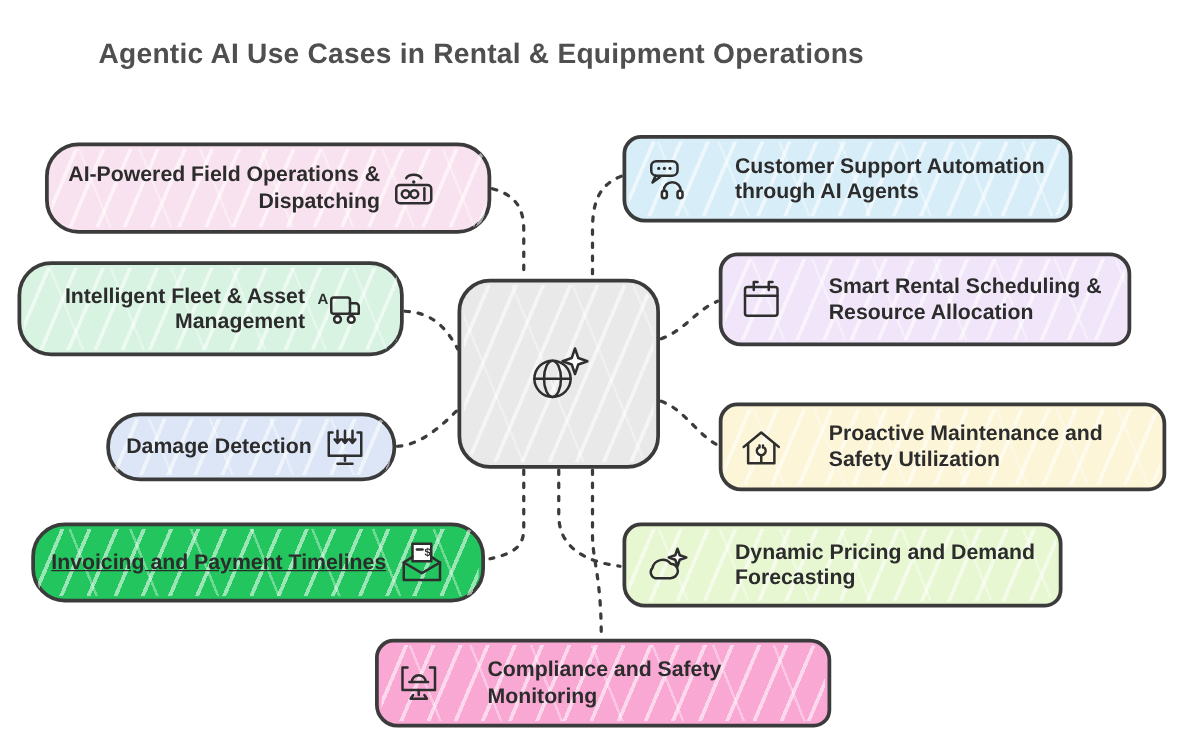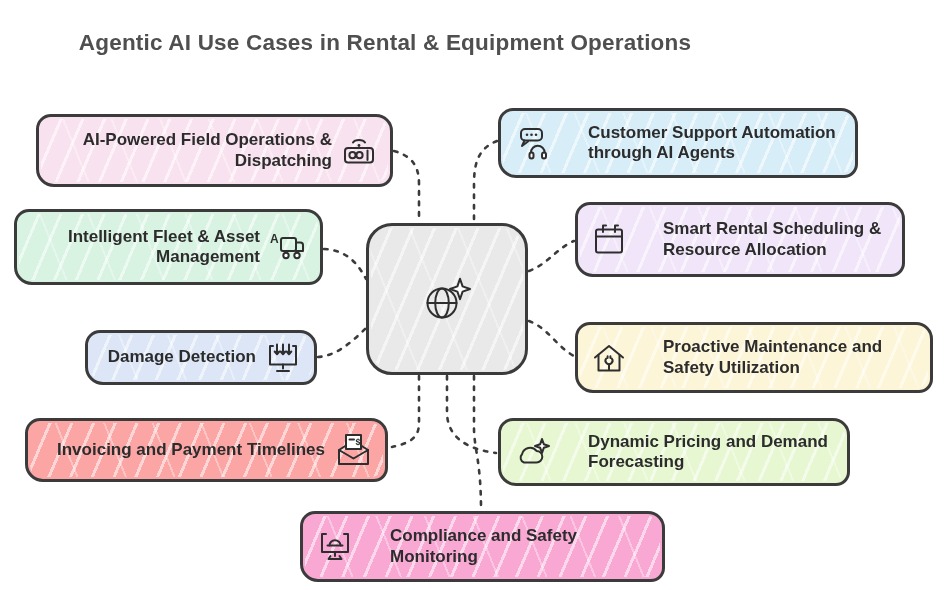--- a/index.html
+++ b/index.html
@@ -19,21 +19,21 @@
     display:flex;align-items:center;gap:9px;padding:4px 13px;
     font-size:17px;font-weight:700;color:#2c2c2c;line-height:1.18;
   }
   .node::after{
     content:"";position:absolute;inset:2px;border-radius:12px;pointer-events:none;
     background:
       repeating-linear-gradient(113deg,transparent 0 17px,rgba(255,255,255,.55) 17px 20px),
       repeating-linear-gradient(68deg,transparent 0 43px,rgba(255,255,255,.35) 43px 45px);
   }
   .node>*{position:relative;z-index:1;}
-  .node.left{justify-content:flex-end;text-align:right;}
+  .node.left{justify-content:flex-start;text-align:right;border-radius:27px;}
   .node.right{justify-content:flex-start;text-align:left;gap:36px;}
   .icon{flex:0 0 auto;display:flex;align-items:center;justify-content:center;}
   .icon svg{stroke:#2e2e2e;fill:none;stroke-width:2;stroke-linecap:round;stroke-linejoin:round;}
   .icon svg .f{fill:#2e2e2e;stroke:none;}
   .icon svg .w{fill:#ffffff;}
   .icon svg .t{font-family:"Liberation Sans",sans-serif;font-weight:700;fill:#2e2e2e;stroke:none;}
   
   .n1{left:36px;top:114px;width:357px;height:73px;}   .n1 .label{max-width:252px;}
   .n2{left:14px;top:209px;width:309px;height:76px;}   .n2 .label{max-width:214px;}
   .n3{left:85px;top:330px;width:232px;height:55px;}   .n3 .label{white-space:nowrap;}
@@ -115,21 +115,21 @@
         <path d="M8 4 H5 V22.5 H31 V4 H28"></path>
         <path d="M12 2.5 V12 M9.7 9.5 L12 12.3 L14.3 9.5"></path>
         <path d="M18 2.5 V12 M15.7 9.5 L18 12.3 L20.3 9.5"></path>
         <path d="M24 2.5 V12 M21.7 9.5 L24 12.3 L26.3 9.5"></path>
         <path d="M18 22.5 V26.5"></path>
         <path d="M12 29 H24"></path>
       </svg>
     </span>
   </div>
 
-  <div class="node left n4" style="background-color: #fca5a5;">
+  <div class="node left n4" style="background-color: #22c55e; text-decoration: underline;">
     <span class="label">Invoicing and Payment Timelines</span>
     <span class="icon">
       <svg width="38" height="34" viewBox="0 0 38 34">
         <rect class="w" x="12" y="2" width="15" height="14"></rect>
         <path d="M15.5 6.5 H20"></path>
         <text class="t" x="21.5" y="11.5" font-size="9">$</text>
         <path d="M5 17 L12 12.5 M27 12.5 L34 17"></path>
         <path d="M5 17 V31 H34 V17 L19.5 25.5 L5 17 Z"></path>
       </svg>
     </span>

